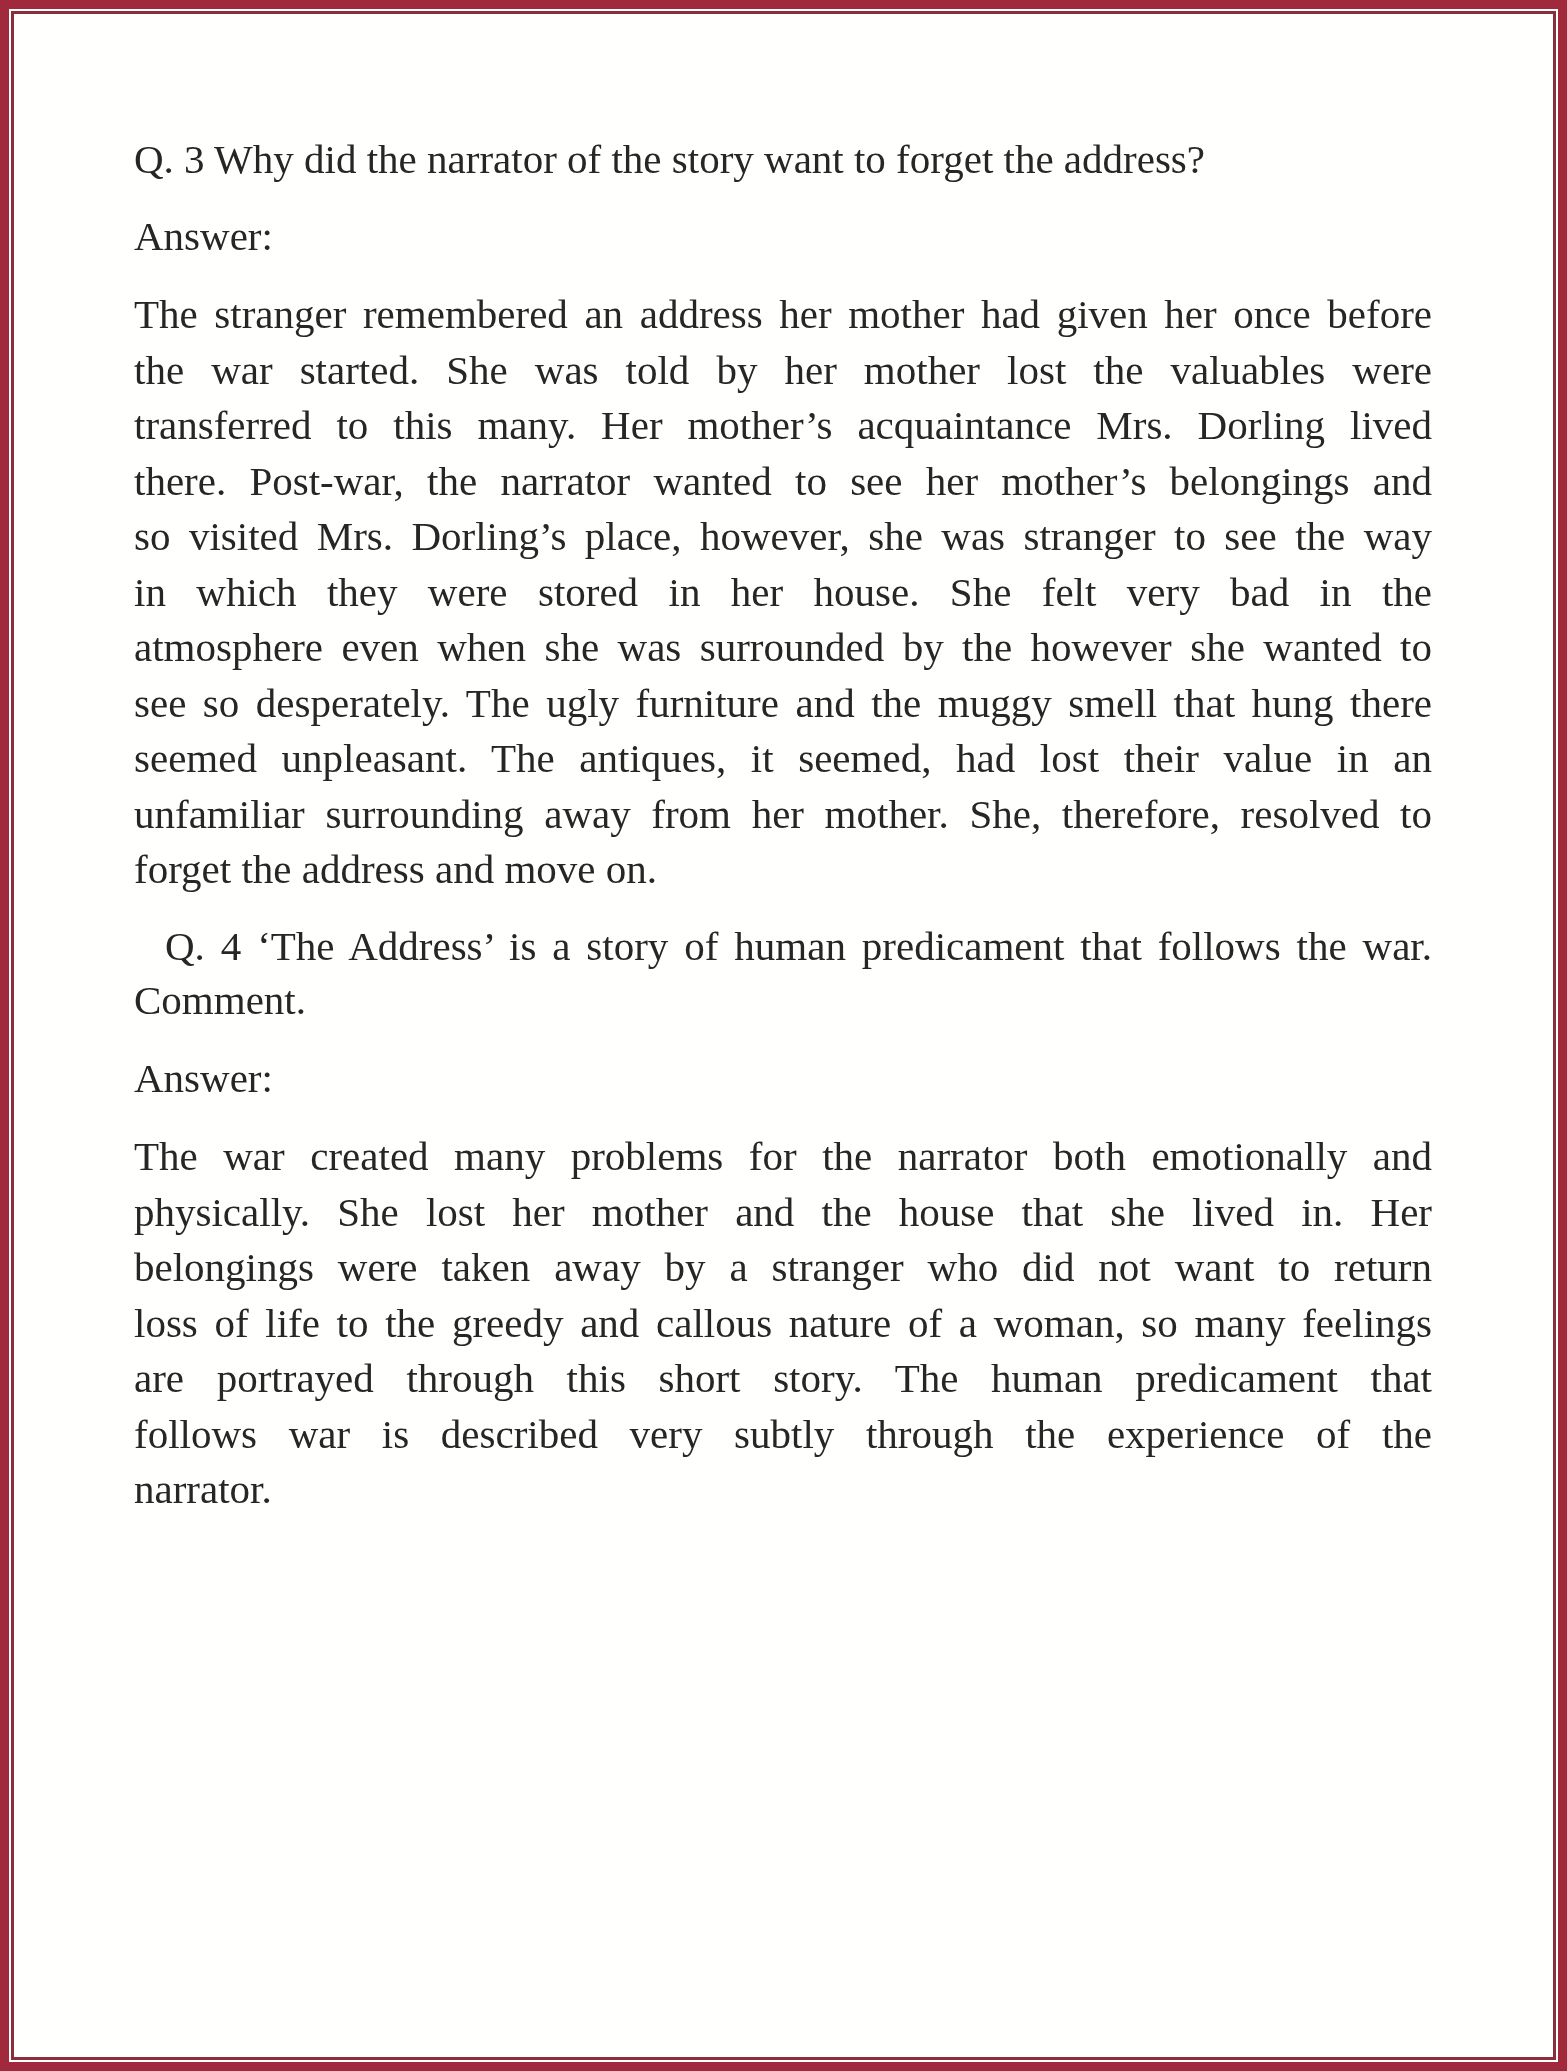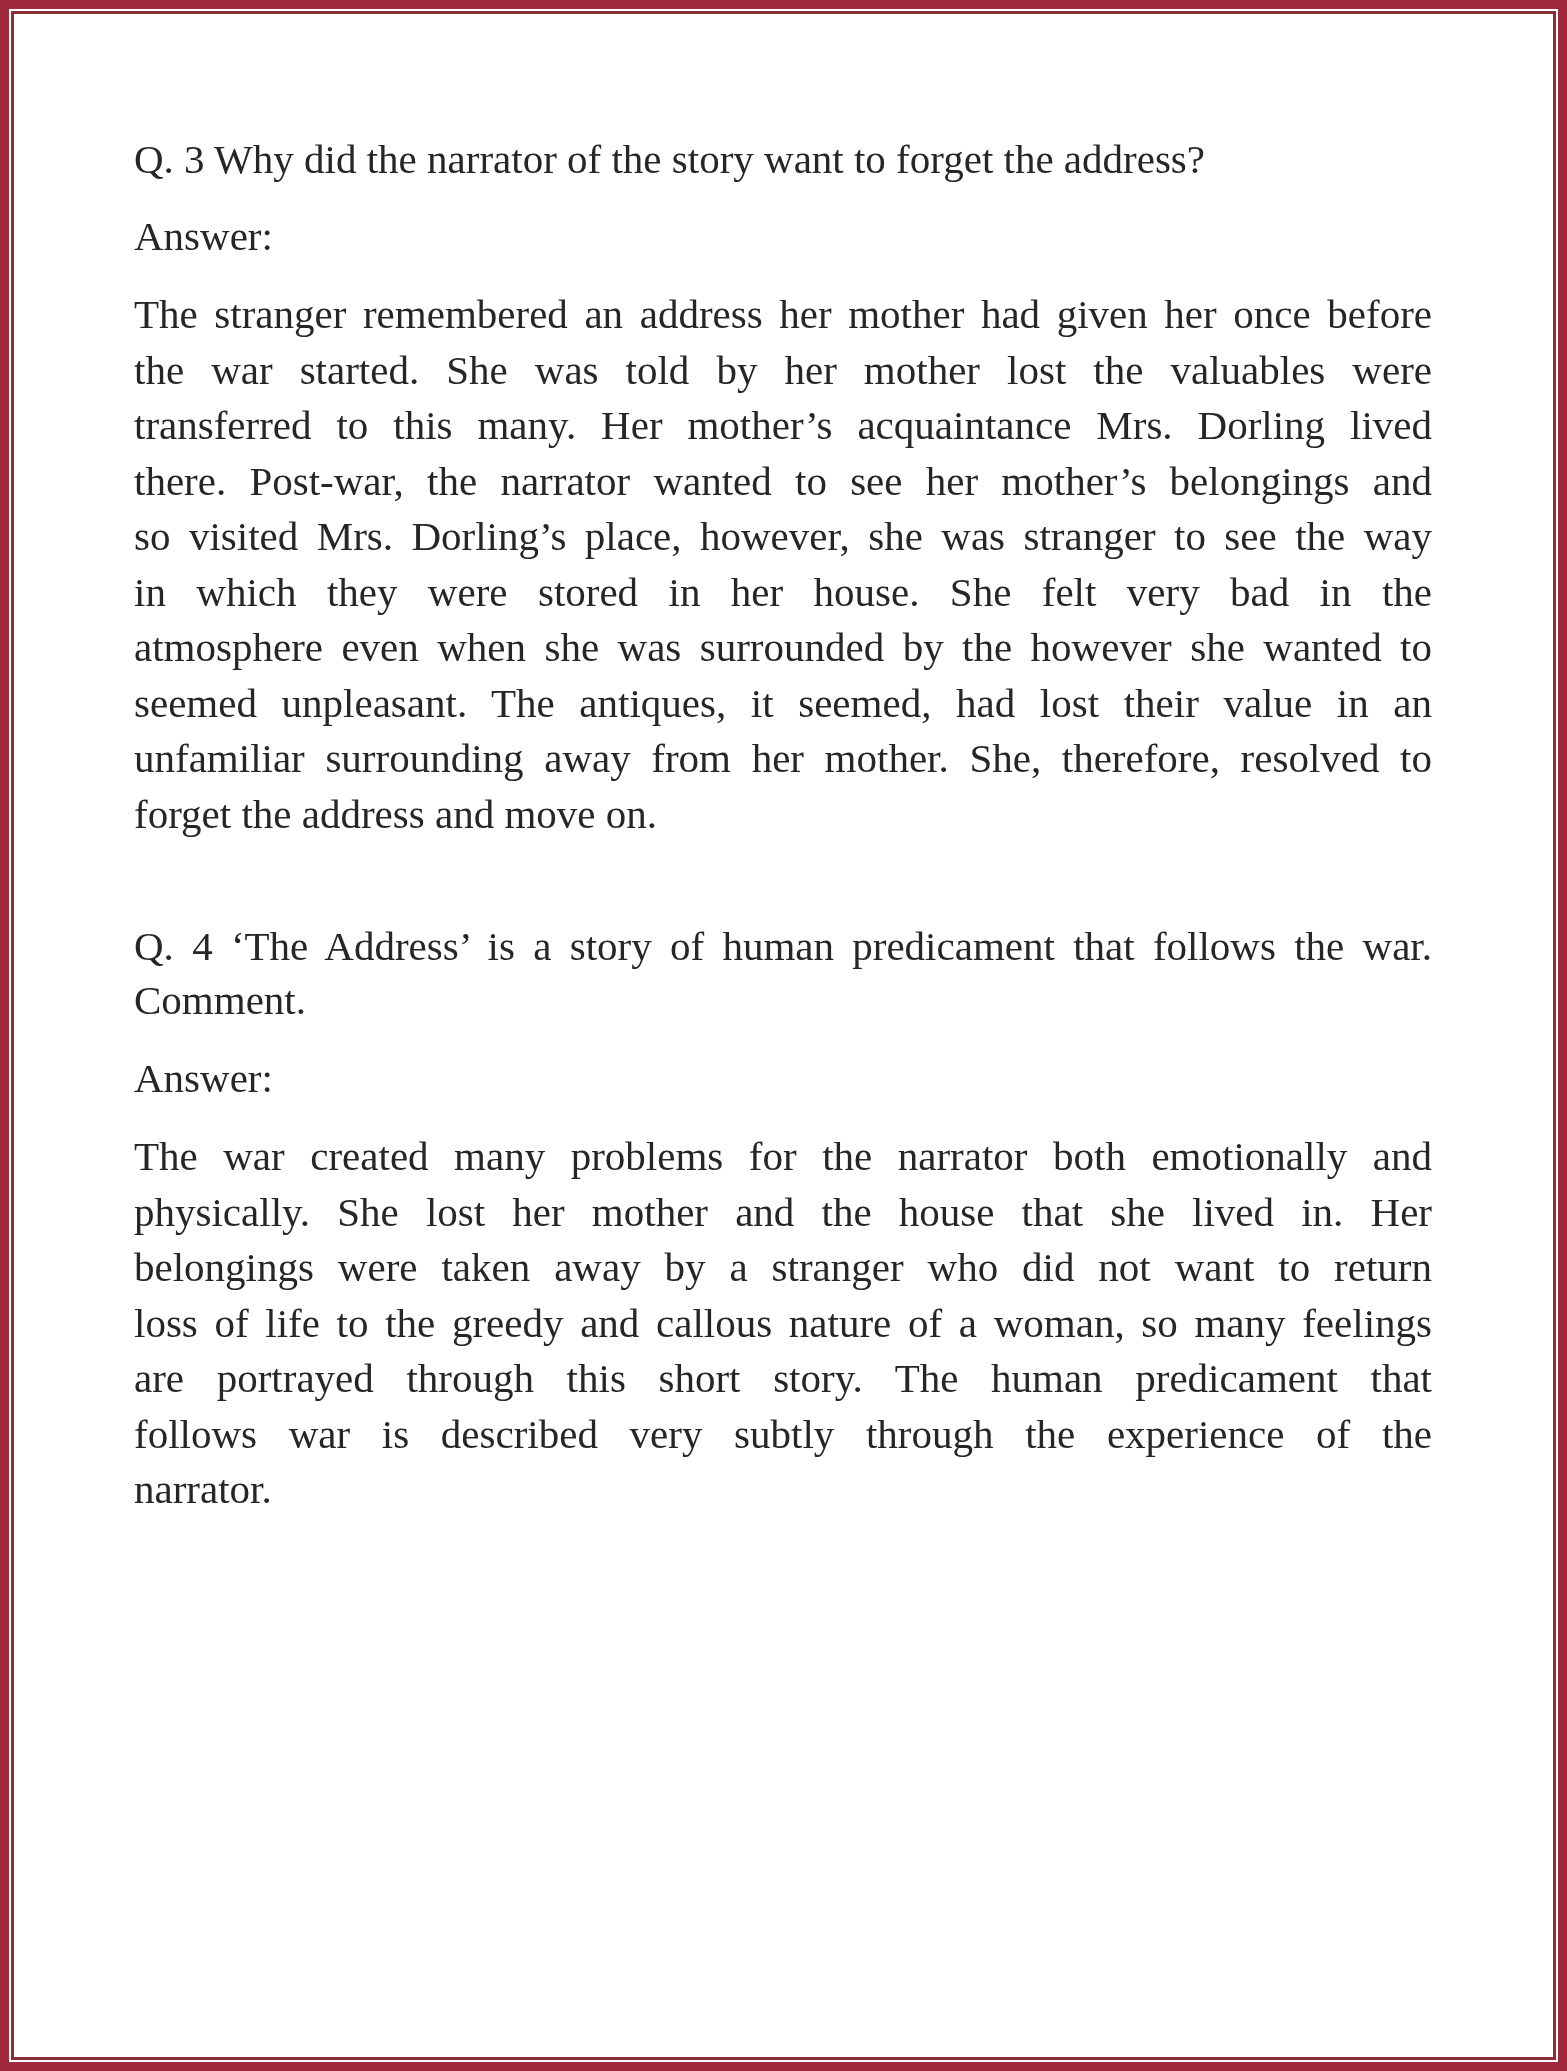--- a/index.html
+++ b/index.html
@@ -71,27 +71,28 @@
   </div>
 
   <div class="line-block" style="top:287px;">
     <span class="jline">The stranger remembered an address her mother had given her once before</span>
     <span class="jline">the war started. She was told by her mother lost the valuables were</span>
     <span class="jline">transferred to this many. Her mother’s acquaintance Mrs. Dorling lived</span>
     <span class="jline">there. Post-war, the narrator wanted to see her mother’s belongings and</span>
     <span class="jline">so visited Mrs. Dorling’s place, however, she was stranger to see the way</span>
     <span class="jline">in which they were stored in her house. She felt very bad in the</span>
     <span class="jline">atmosphere even when she was surrounded by the however she wanted to</span>
+    <span class="jline">see so desperately. The ugly furniture and the muggy smell that hung there</span>
     <span class="jline">seemed unpleasant. The antiques, it seemed, had lost their value in an</span>
     <span class="jline">unfamiliar surrounding away from her mother. She, therefore, resolved to</span>
     <span class="jline last">forget the address and move on.</span>
   </div>
 
   <div class="line-block" style="top:919px;">
-    <span class="jline" style="height:54px;">Q. 4 ‘The Address’ is a story of human predicament that follows the war.</span>
+    <span class="jline" style="height:54px;margin-left:31px;">Q. 4 ‘The Address’ is a story of human predicament that follows the war.</span>
     <span class="jline last">Comment.</span>
   </div>
 
   <div class="line-block" style="top:1051px;">
     <span class="jline last">Answer:</span>
   </div>
 
   <div class="line-block" style="top:1129px;">
     <span class="jline">The war created many problems for the narrator both emotionally and</span>
     <span class="jline">physically. She lost her mother and the house that she lived in. Her</span>

